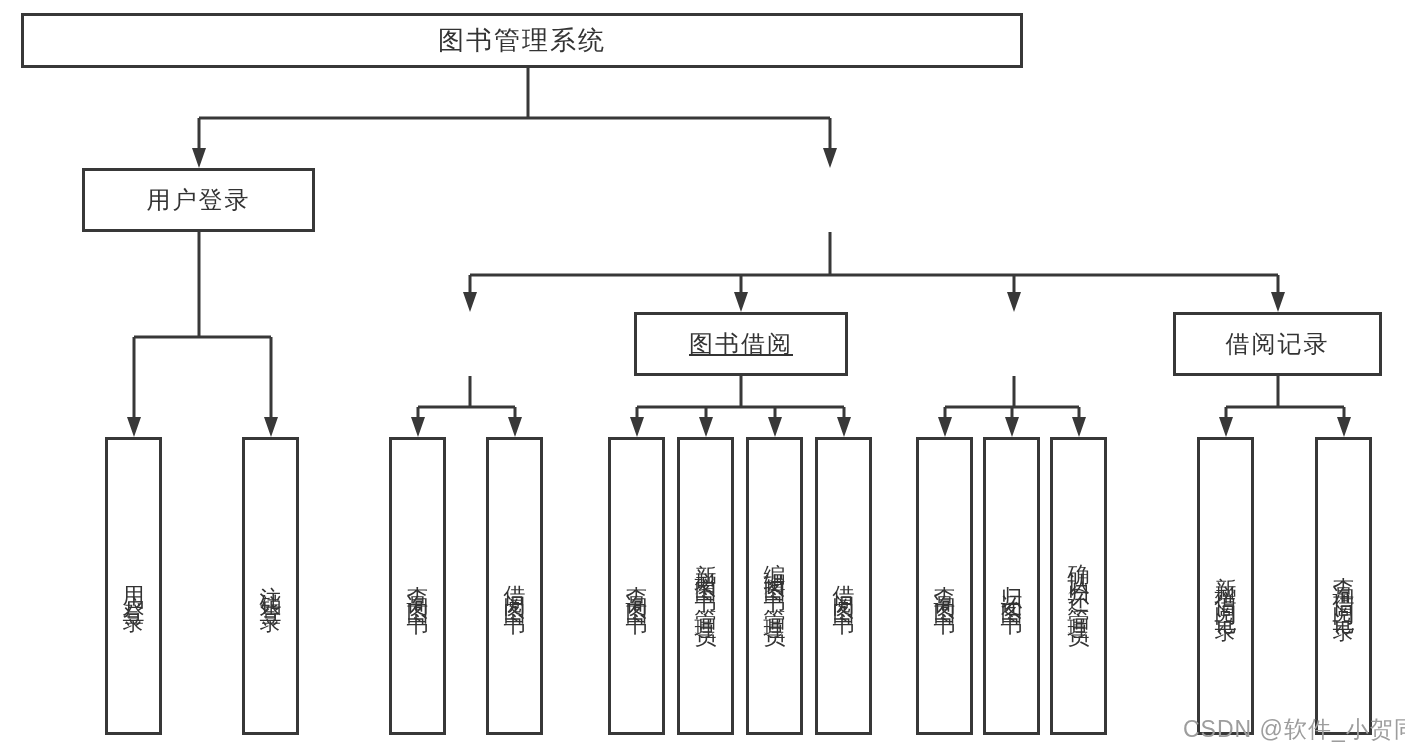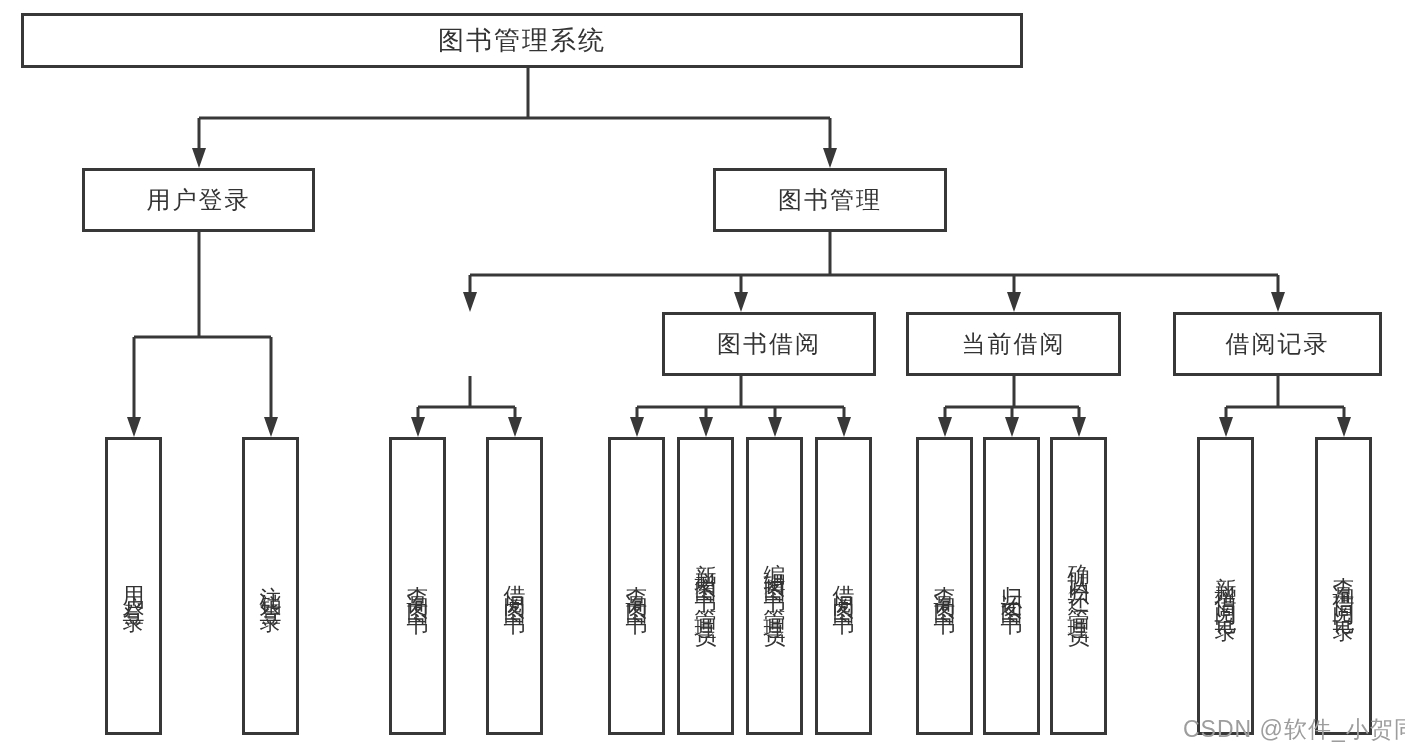--- a/index.html
+++ b/index.html
@@ -75,24 +75,22 @@
                M1005 417 H1019 L1012 437 Z
                M1072 417 H1086 L1079 437 Z
                M1219 417 H1233 L1226 437 Z
                M1337 417 H1351 L1344 437 Z"></path>
     </g>
   </svg>
 
   <div class="node rootnode" style="left:21px; top:13px; width:1002px; height:55px;">图书管理系统</div>
 
   <div class="node hnode" style="left:82px; top:168px; width:233px; height:64px;">用户登录</div>
-  <div class="node hnode" style="left:713px; top:168px; width:234px; height:64px;">图书管理</div>
 
-  <div class="node hnode" style="left:662px; top:312px; width:214px; height:64px;">图书借阅</div>
-  <div class="node hnode" style="left:906px; top:312px; width:215px; height:64px;">当前借阅</div>
+  <div class="node hnode" style="left:634px; top:312px; width:214px; height:64px;text-decoration:underline;">图书借阅</div>
   <div class="node hnode" style="left:1173px; top:312px; width:209px; height:64px;">借阅记录</div>
 
   <div class="node vnode" style="left:105px;">用户登录</div>
   <div class="node vnode" style="left:242px;">注销登录</div>
 
   <div class="node vnode" style="left:389px;">查询图书</div>
   <div class="node vnode" style="left:486px;">借阅图书</div>
 
   <div class="node vnode" style="left:608px;">查询图书</div>
   <div class="node vnode" style="left:677px;">新增图书（管理员）</div>

